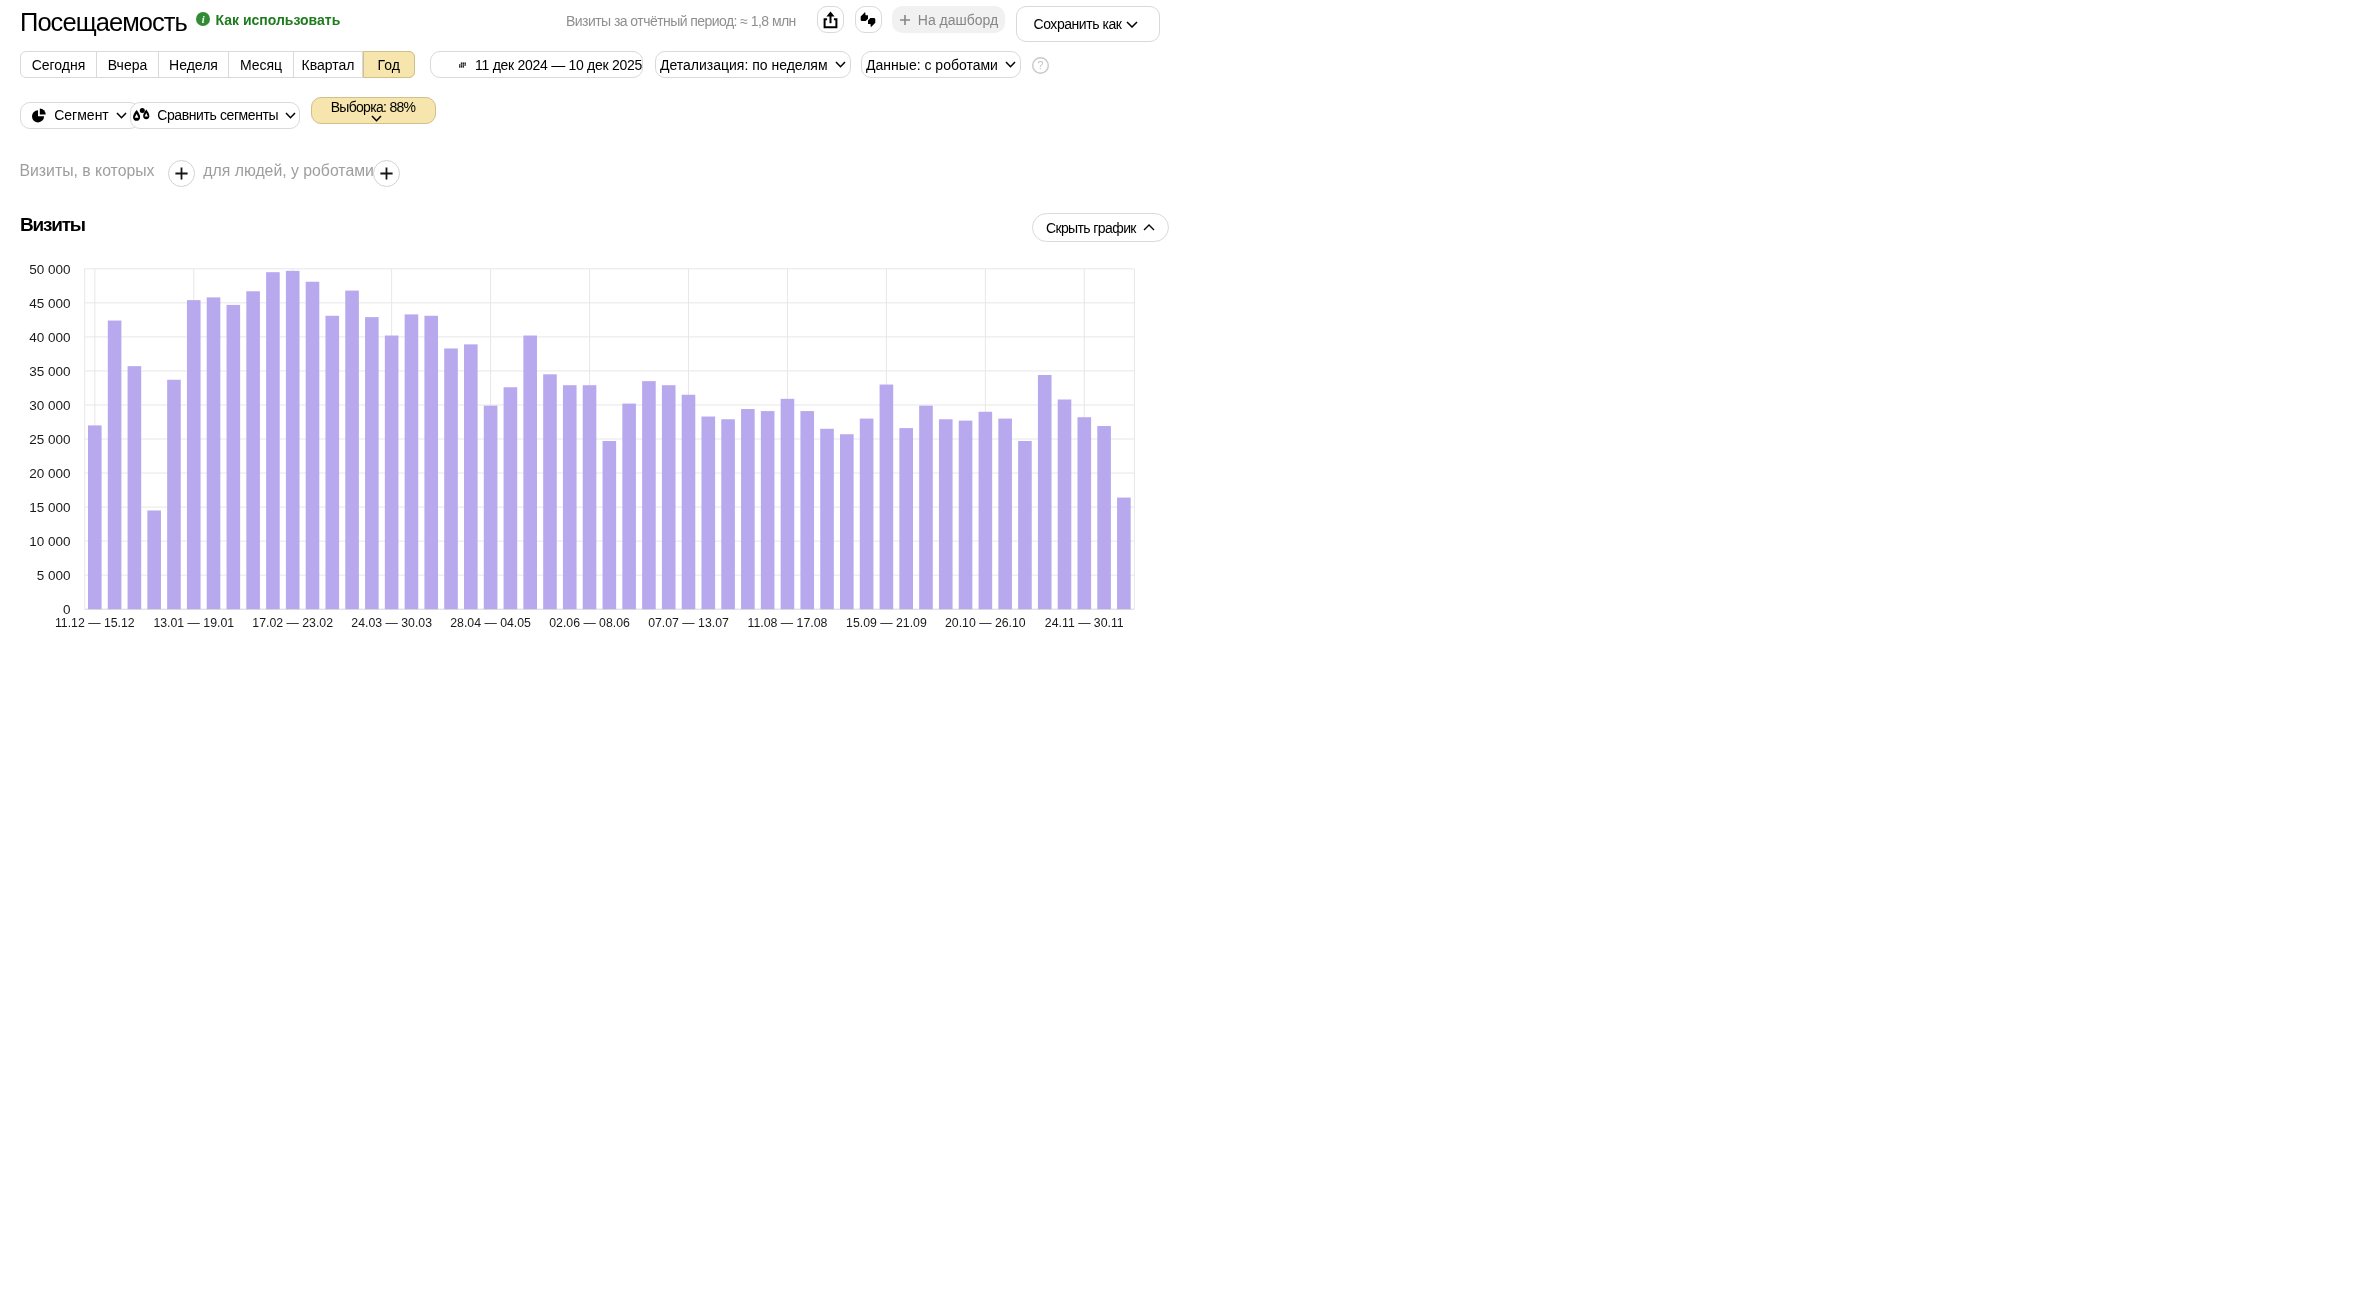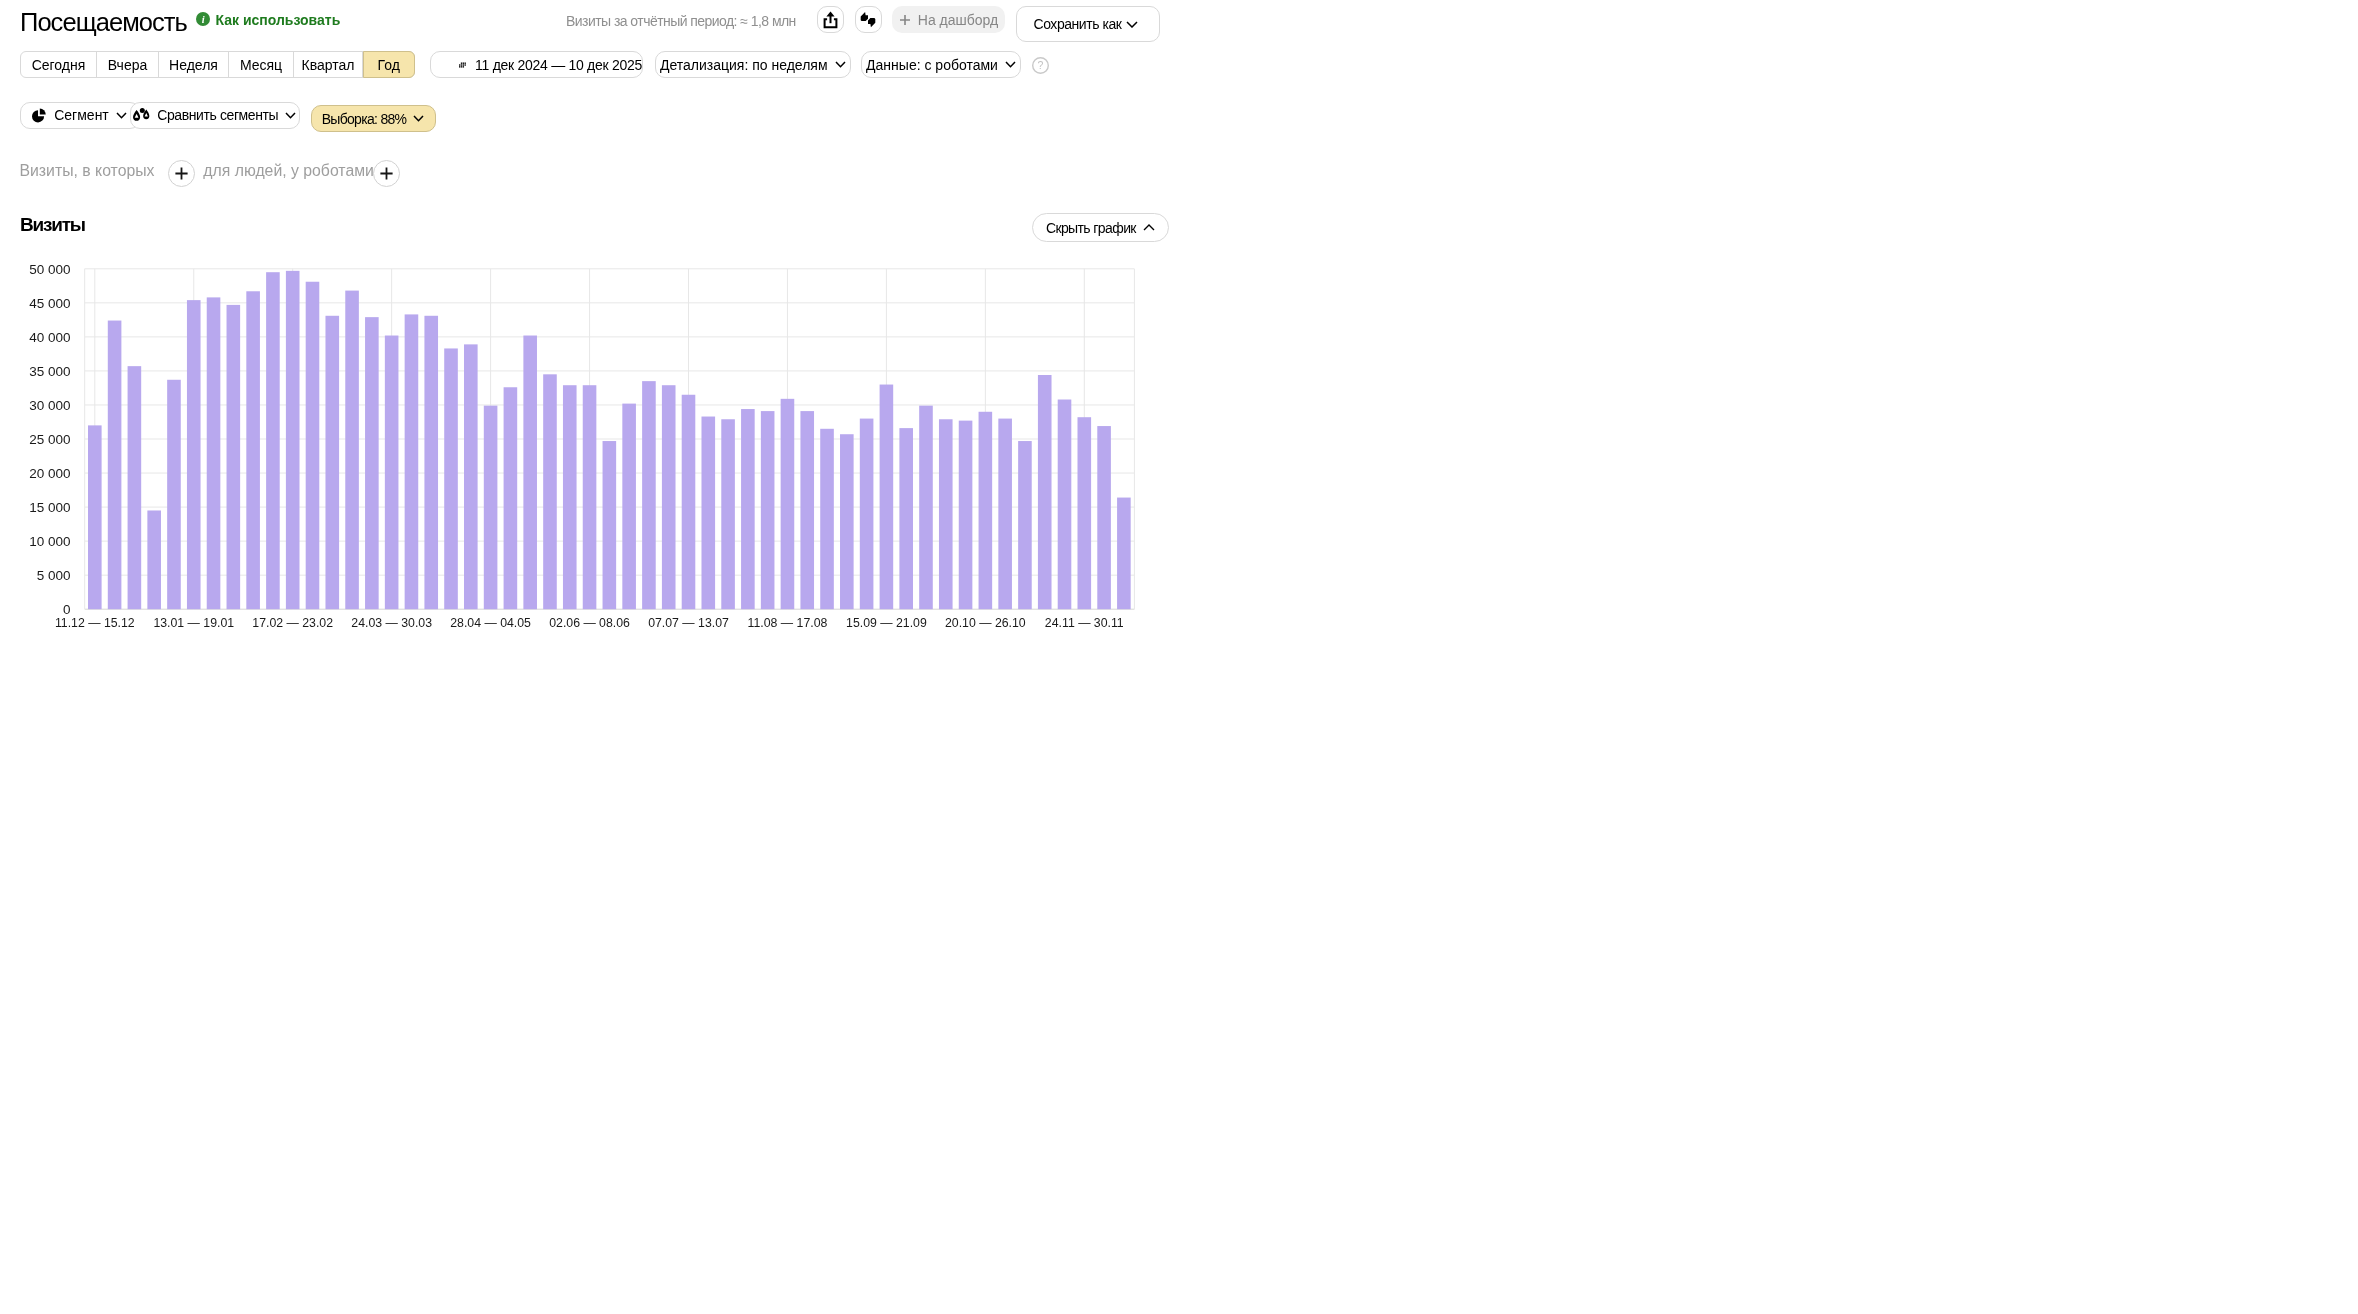--- a/index.html
+++ b/index.html
@@ -121,21 +121,21 @@
       <path d="M3.6 5.8 L5.5 9.8 H1.7 Z" fill="#fff"></path>
       <circle cx="9.3" cy="2.6" r="2.5" fill="#000"></circle>
       <path d="M13.3 1.6 C15 3.8 16.3 6 16.3 7.7 A3.1 3.1 0 1 1 10.2 7.7 C10.2 6 11.5 3.8 13.3 1.6 Z" fill="#000"></path>
       <path d="M13.3 5 L14.9 8.5 H11.6 Z" fill="#fff"></path>
     </svg>
     <span style="letter-spacing:-0.4px;">Сравнить сегменты</span>
     <svg class="chev" width="11" height="7" viewBox="0 0 11 7">
         <path d="M1 1 L5.5 5.7 L10 1" stroke="#000" stroke-width="1.5" fill="none"></path>
       </svg>
   </div>
-  <div class="btn" style="left:310.5px;top:105px;width:125px;background:#f6e5ac;border-color:#cfc08c;">
+  <div class="btn" style="left:310.5px;top:97px;width:125px;background:#f6e5ac;border-color:#cfc08c;flex-direction:column;">
     <span style="letter-spacing:-0.7px;">Выборка: 88%</span>
     <svg class="chev" width="11" height="7" viewBox="0 0 11 7">
         <path d="M1 1 L5.5 5.7 L10 1" stroke="#000" stroke-width="1.5" fill="none"></path>
       </svg>
   </div>
 
   <div class="abs" style="left:19.5px;top:162px;font-size:15.8px;color:#9e9e9e;">Визиты, в которых</div>
   <div class="abs" style="left:168px;top:159.5px;width:27px;height:27px;border:1px solid #d2d2d2;border-radius:50%;display:flex;align-items:center;justify-content:center;">
     <svg width="13" height="13" viewBox="0 0 13 13">
         <path d="M6.5 0.4 V12.6 M0.4 6.5 H12.6" stroke="#161616" stroke-width="1.8" fill="none"></path>

